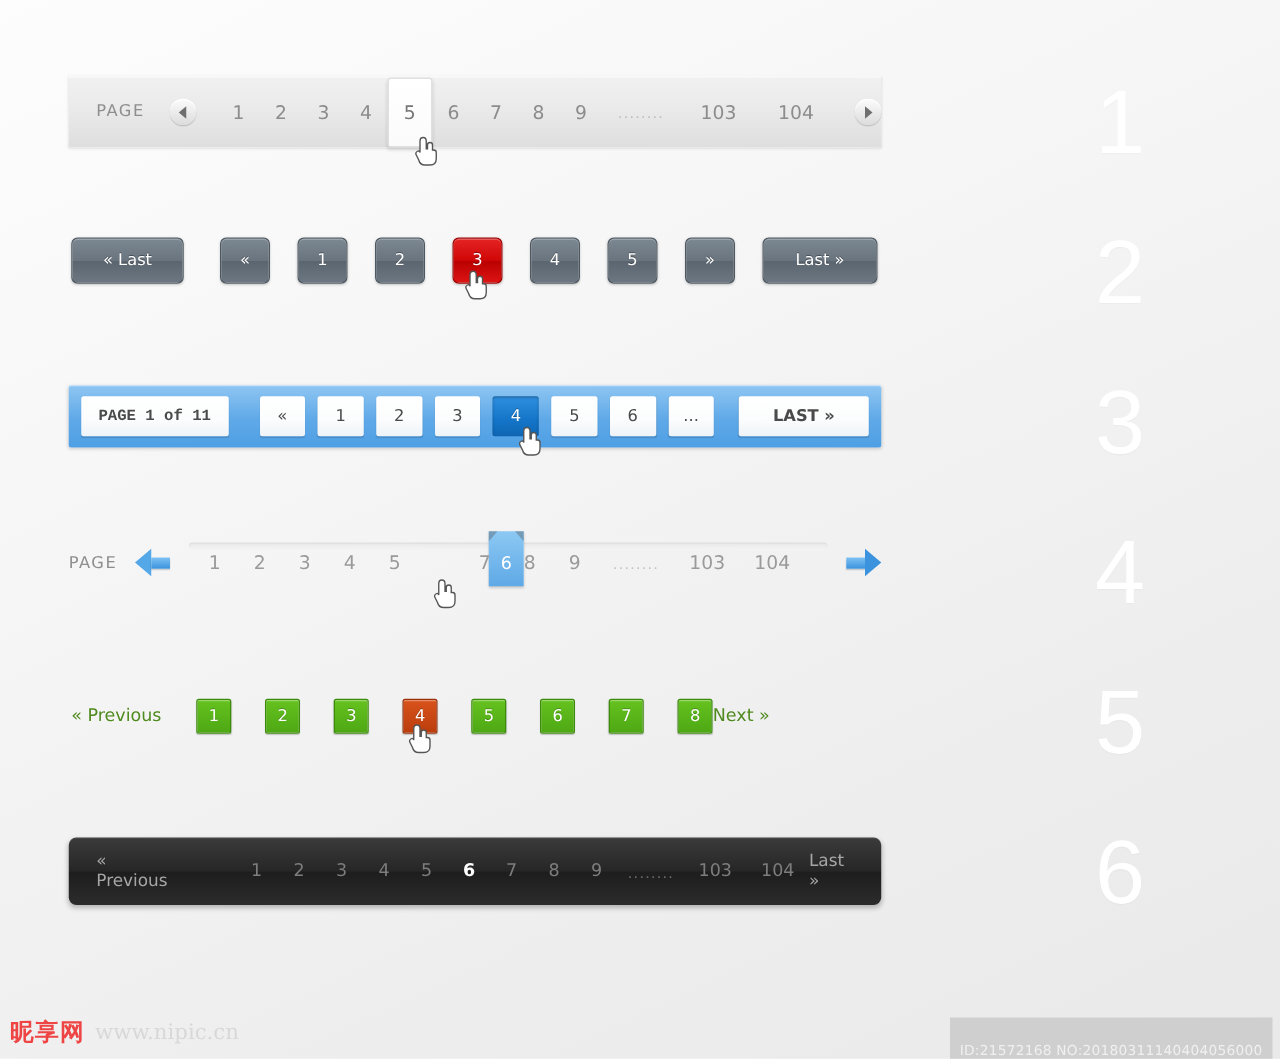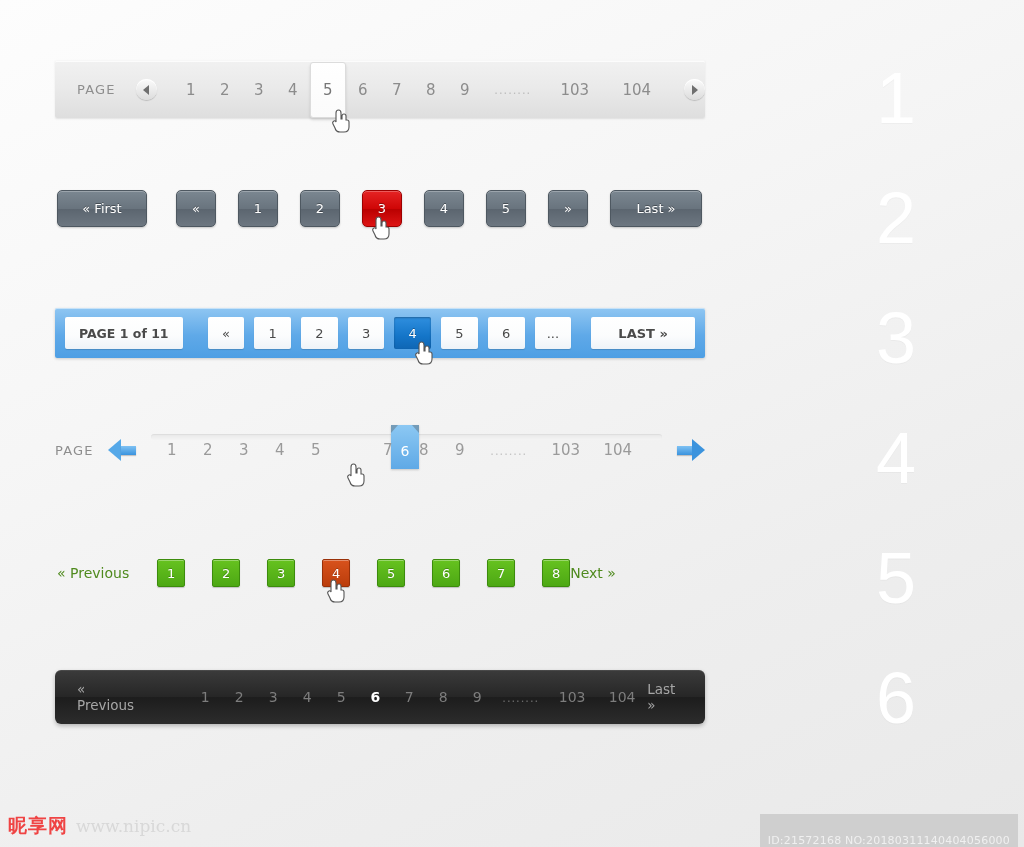--- a/index.html
+++ b/index.html
@@ -149,21 +149,21 @@
     background: linear-gradient(to bottom, #ffffff 0%, #fbfcfd 60%, #eef3f8 100%);
     border-radius: 2px;
     box-shadow: 0 1px 1px rgba(0,0,0,0.15);
     color: #4a4a4a;
     font-size: 13px;
     display: flex; align-items: center; justify-content: center;
     cursor: pointer;
     box-sizing: border-box;
     font-family: "DejaVu Sans", sans-serif;
   }
-  .wbtn.wide { width: 128px; margin-right: 25px; font-weight: bold; font-size:12.5px;}
+  .wbtn.wide { width: 128px; margin-right: 25px; font-weight: bold; font-size:12.5px;font-family:Liberation Mono, monospace;}
   .wbtn.sq { width: 40px; margin-right: 10px; }
   .wbtn.last { width: 113px; font-weight: bold; margin-left: 10px;}
   .wbtn.on {
     background: linear-gradient(to bottom, #2f8fdf 0%, #1475c8 60%, #0f66b4 100%);
     color: #ffffff;
     box-shadow: inset 0 1px 2px rgba(0,0,0,0.3);
     text-shadow: 0 -1px 0 rgba(0,0,0,0.3);
   }
   .bar3 .sp { flex: 1 1 auto; }
 
@@ -413,21 +413,21 @@
   <span class="spacer"></span>
   <div class="circ-btn next">
     <span class="tri-r"></span>
   </div>
 </div>
 <svg class="cursor" style="left:330px;top:108px" viewBox="0 0 22 26">
   <path d="M6 14 L6 5 Q6 2 8.5 2 Q11 2 11 5 L11 11 L12 11 L12 8 Q12 6 14 6 Q16 6 16 8 L16 12 L17 12 Q19 12 19 14 L19 19 Q19 24 14 24 L10 24 Q6 24 5 20 L3 16 Q2 14 4 13 Q5.5 12.3 6 14 Z" fill="#ffffff" stroke="#555" stroke-width="1.1"></path>
 </svg>
 
 <div class="bar2">
-  <div class="gbtn w-first">« First</div>
+  <div class="gbtn w-first">« Last</div>
   <div class="gbtn w-sq">«</div>
   <div class="gbtn w-sq">1</div>
   <div class="gbtn w-sq">2</div>
   <div class="gbtn w-sq red">3</div>
   <div class="gbtn w-sq">4</div>
   <div class="gbtn w-sq">5</div>
   <div class="gbtn w-sq">»</div>
   <div class="gbtn w-last">Last »</div>
 </div>
 <svg class="cursor" style="left:370px;top:215px" viewBox="0 0 22 26">

